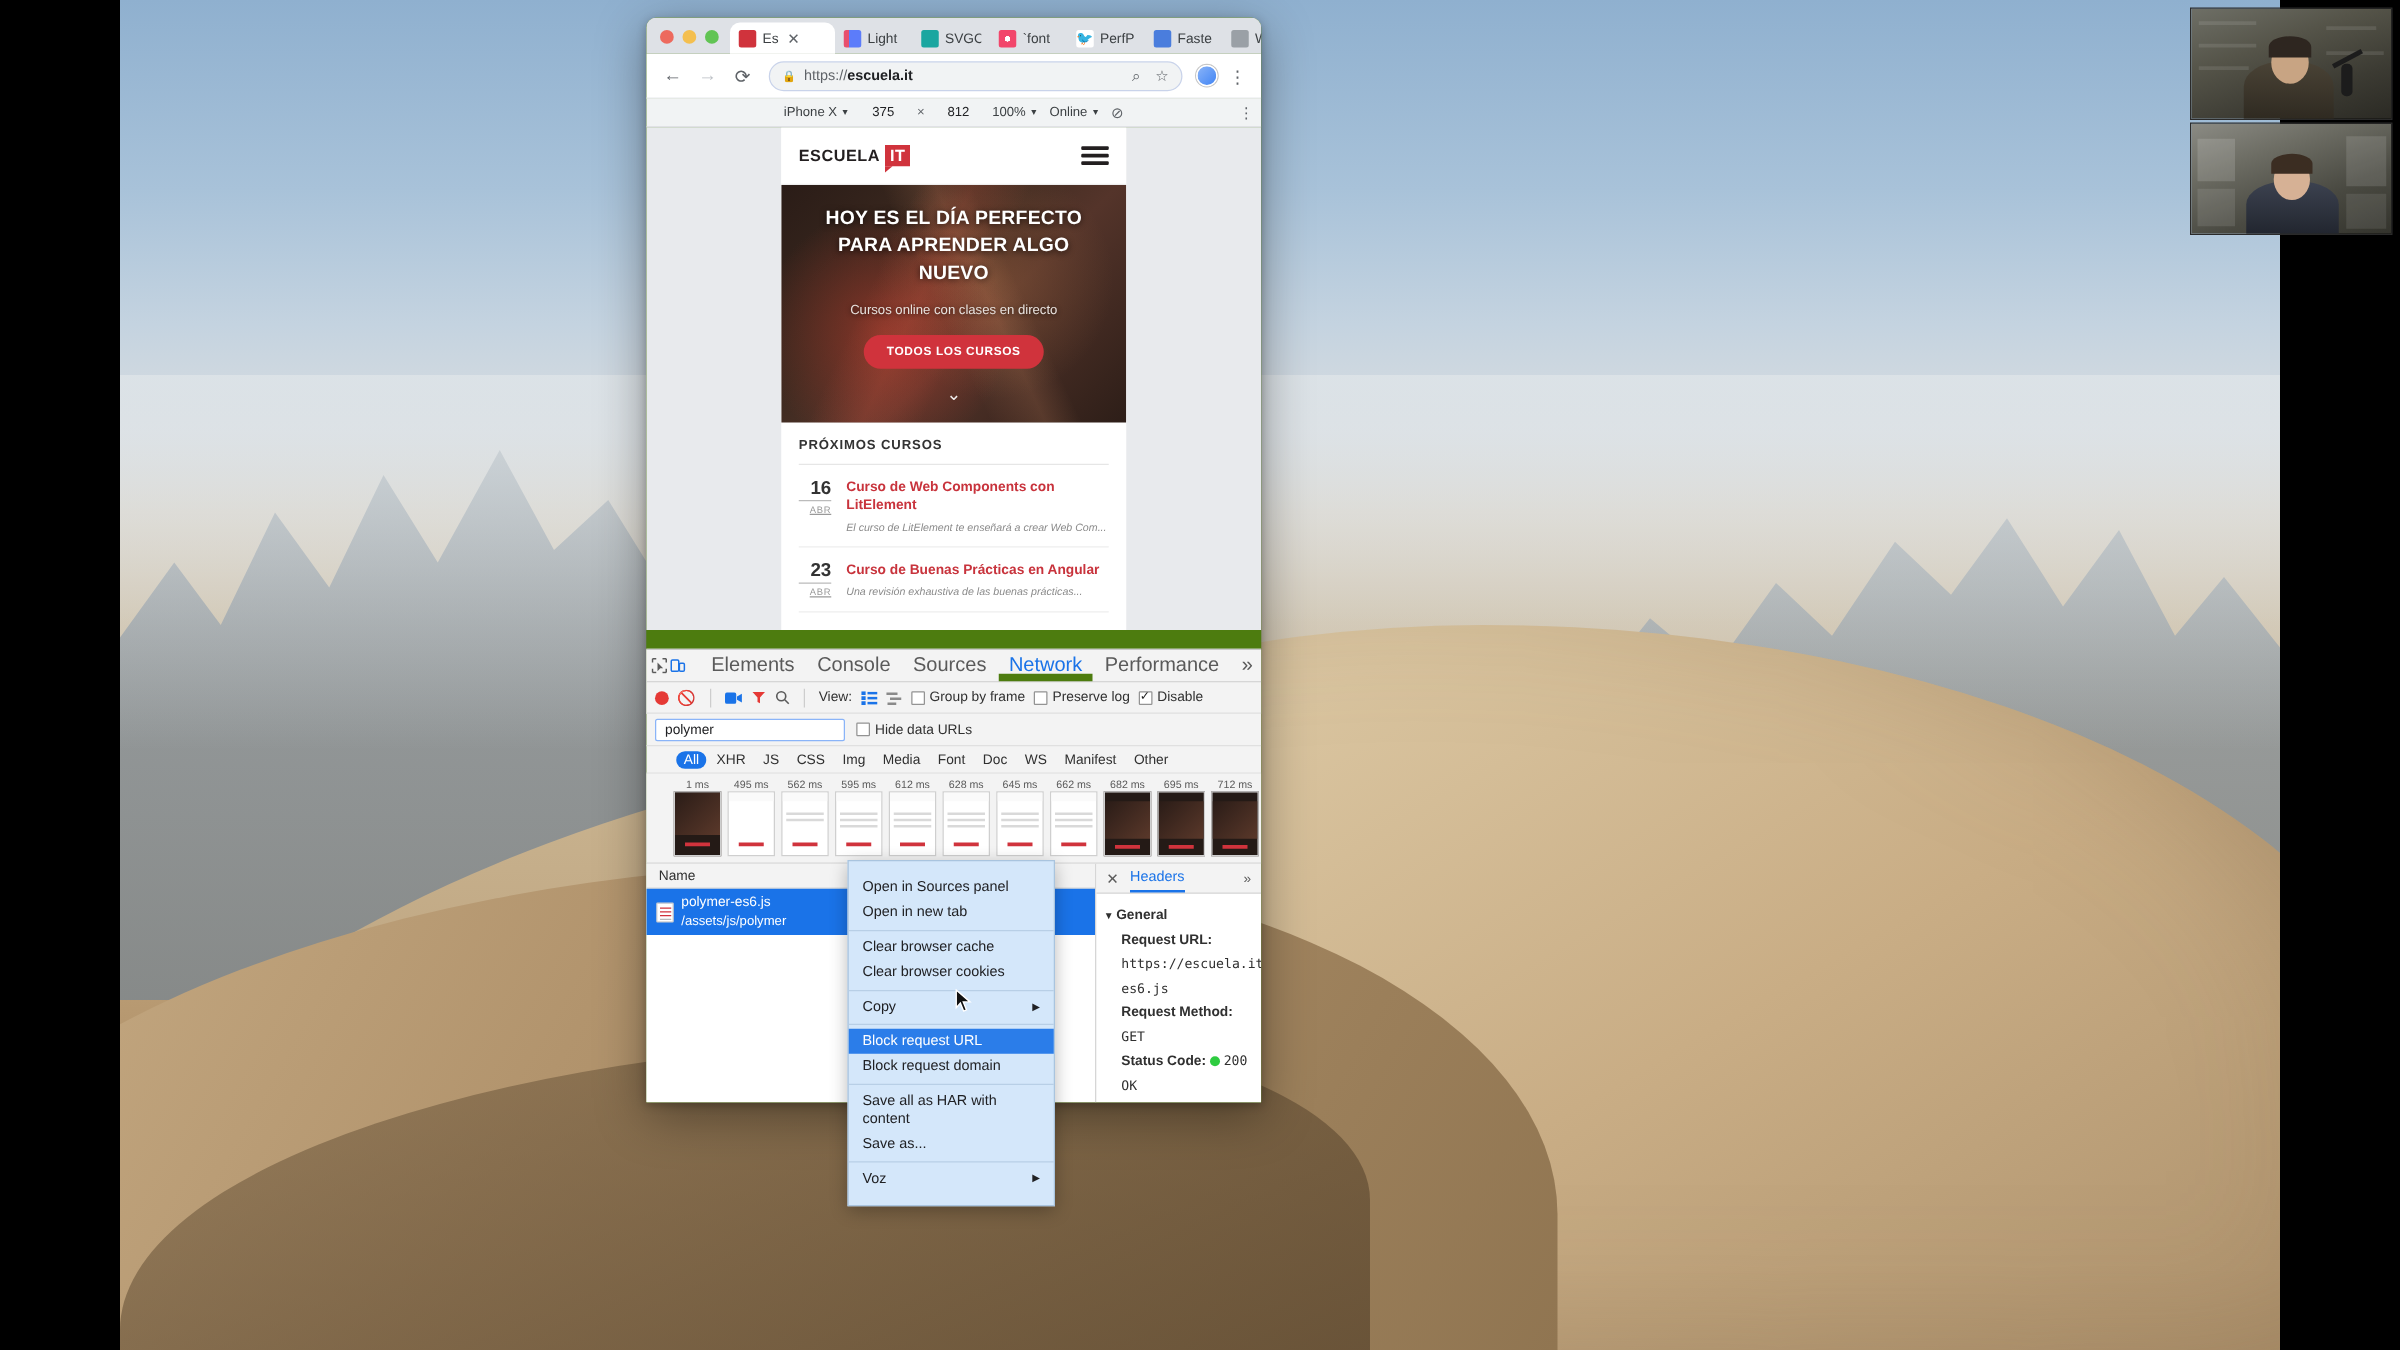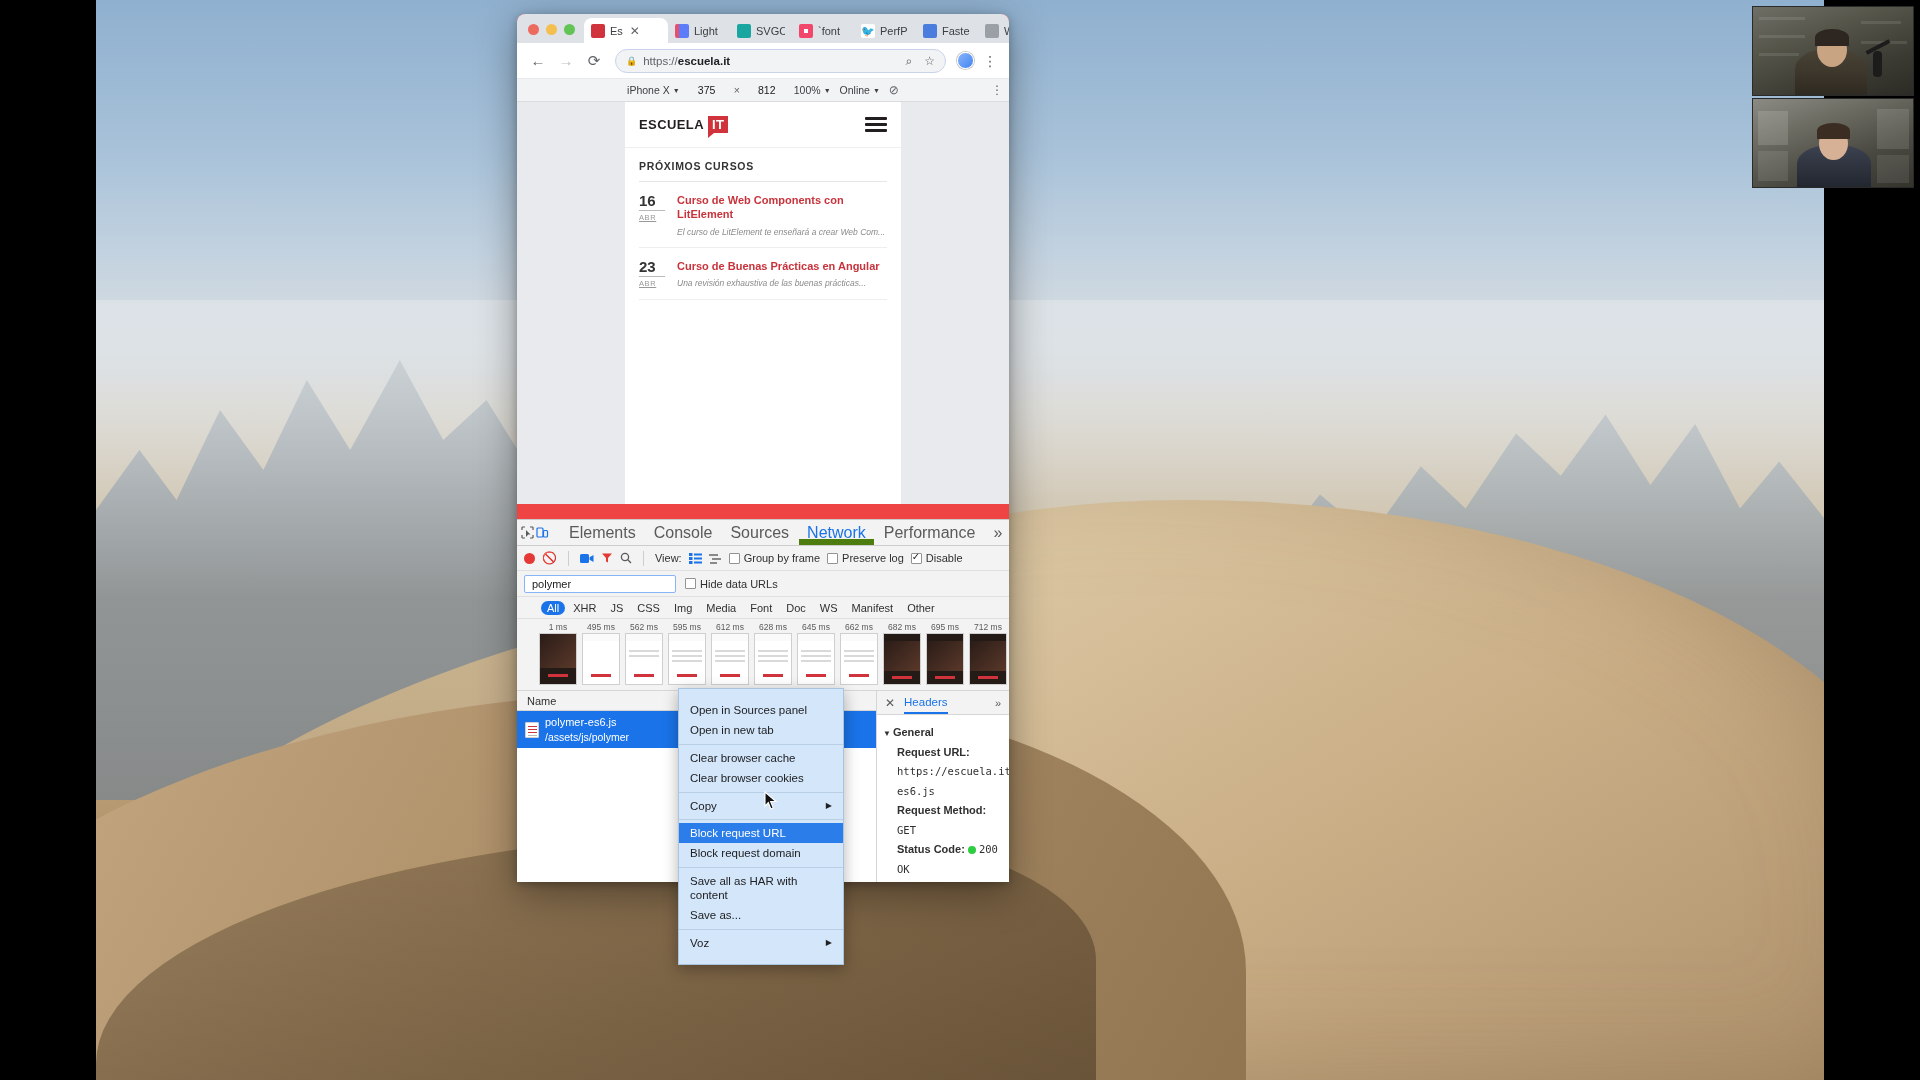--- a/index.html
+++ b/index.html
@@ -59,21 +59,21 @@
     border-radius: 70% 30% 0 0 / 90% 50% 0 0;
   }
   #haze {
     position: absolute; left: 0; top: 300px; width: 100%; height: 300px;
     background: linear-gradient(to bottom, rgba(222,228,232,.85), rgba(222,228,232,0));
   }
 
   
   #browser {
     position: absolute; left: 517px; top: 14px; width: 492px; height: 868px;
-    background: #ef4444;
+    background: #4d7c0f;
     border-radius: 8px 8px 0 0;
     box-shadow: 0 10px 40px rgba(0,0,0,.38), 0 2px 8px rgba(0,0,0,.25);
     overflow: hidden;
     font-size: 11px;
   }
   
   #tabstrip {
     height: 29px; background: #dee1e6; display: flex; align-items: flex-end;
     padding-left: 8px; position: relative;
   }
@@ -177,21 +177,21 @@
     position: relative; margin-top: 14px; background: #d0333c; color: #fff;
     font-size: 9.5px; font-weight: bold; letter-spacing: .5px;
     padding: 8px 18px; border-radius: 18px;
   }
   #chev { position: relative; margin-top: 12px; color: #fff; font-size: 14px; opacity: .9; }
 
   #cursos { padding: 12px 14px 0; }
   #cursos h2 { font-size: 10.5px; font-weight: bold; color: #333; letter-spacing: .7px;
     padding-bottom: 9px; border-bottom: 1px solid #e6e6e6; }
   .course { display: flex; gap: 12px; padding: 11px 0 9px; border-bottom: 1px solid #eee; }
-  .cdate { width: 26px; text-align: left; flex: none; }
+  .cdate { width: 26px; text-align: right; flex: none; }
   .cdate .d { font-size: 15px; font-weight: bold; color: #333; line-height: 1;
     padding-bottom: 2px; border-bottom: 1px solid #bbb; }
   .cdate .m { font-size: 7.5px; color: #999; letter-spacing: .6px; padding-top: 2px; text-decoration: underline; }
   .cinfo .t { color: #c8333c; font-size: 11px; font-weight: bold; line-height: 1.3; }
   .cinfo .d { color: #8a8a8a; font-size: 8.5px; font-style: italic; line-height: 1.45;
     margin-top: 4px; }
 
   
   #devtools {
     position: absolute; left: 0; bottom: 0; width: 100%; height: 363px;
@@ -430,20 +430,26 @@
           <span>ESCUELA</span>
           <span class="it">IT</span>
         </div>
         <div id="burger">
             <i></i>
             <i></i>
             <i></i>
           </div>
       </div>
 
+      <div id="hero">
+        <h1>HOY ES EL DÍA PERFECTO PARA APRENDER ALGO NUEVO</h1>
+        <div class="sub">Cursos online con clases en directo</div>
+        <div id="cta">TODOS LOS CURSOS</div>
+        <div id="chev">⌄</div>
+      </div>
 
       <div id="cursos">
         <h2>PRÓXIMOS CURSOS</h2>
 
         <div class="course">
           <div class="cdate">
             <div class="d">16</div>
             <div class="m">ABR</div>
           </div>
           <div class="cinfo">

